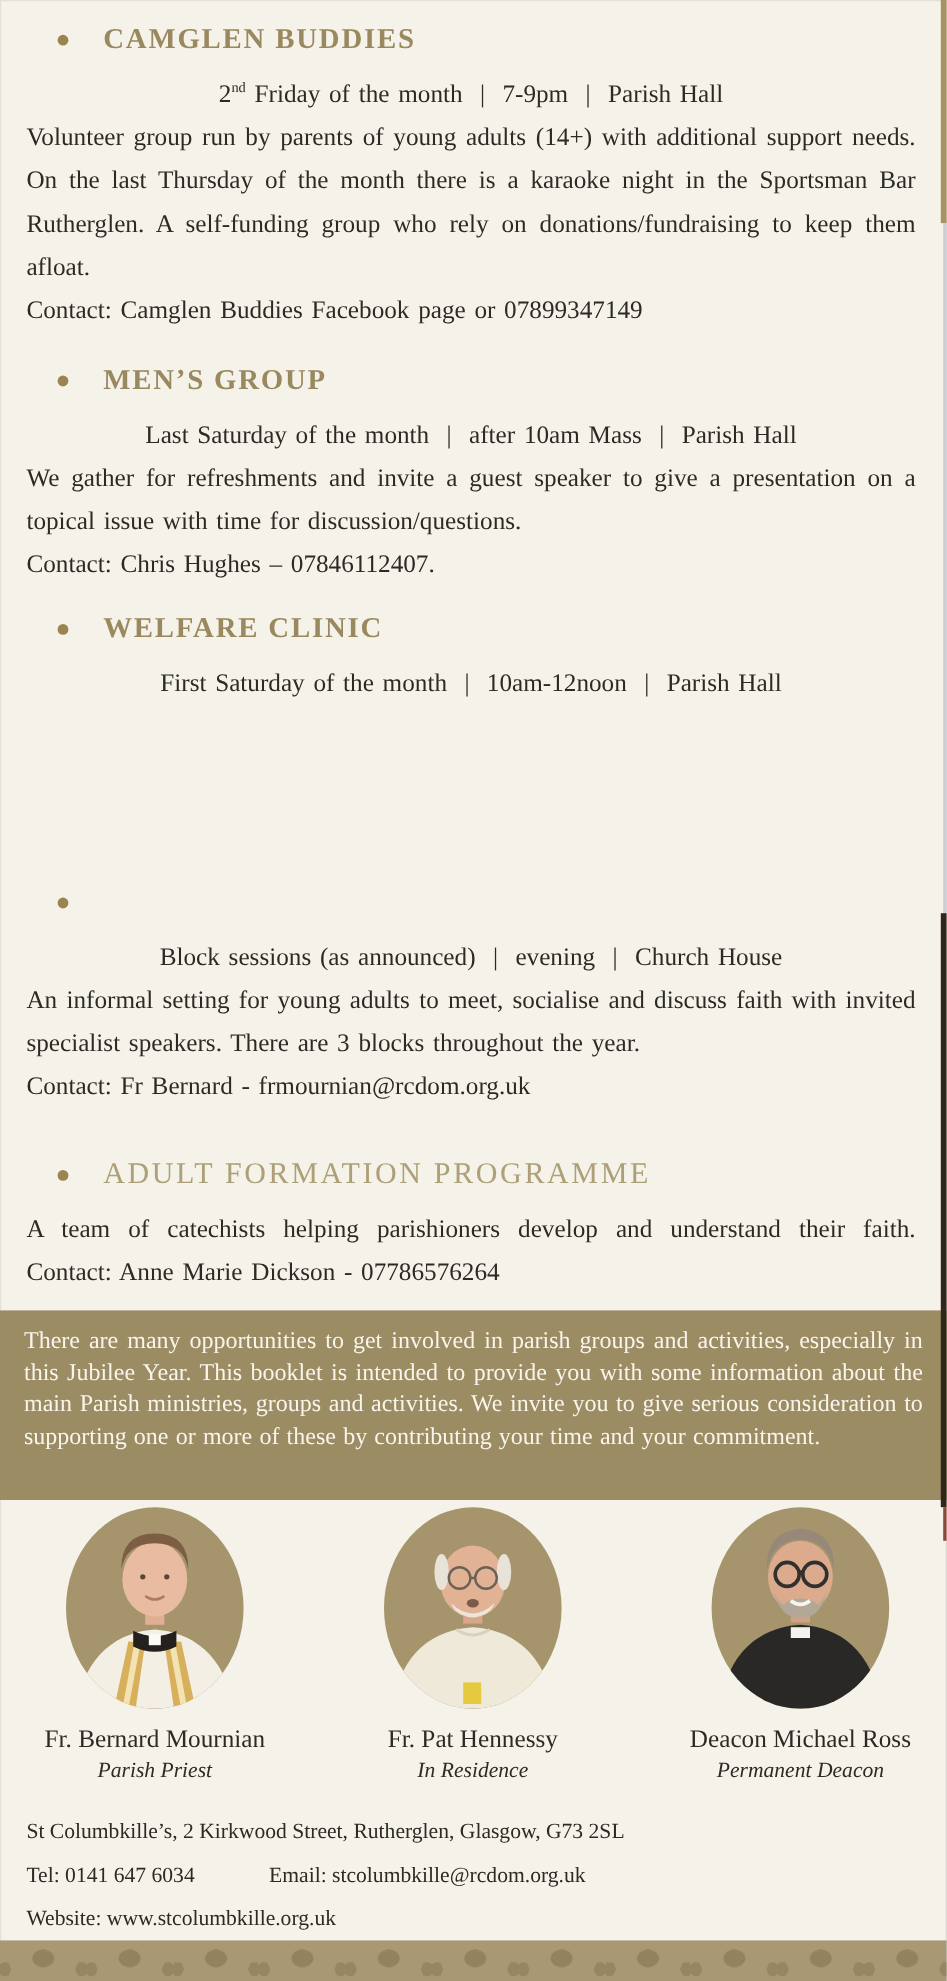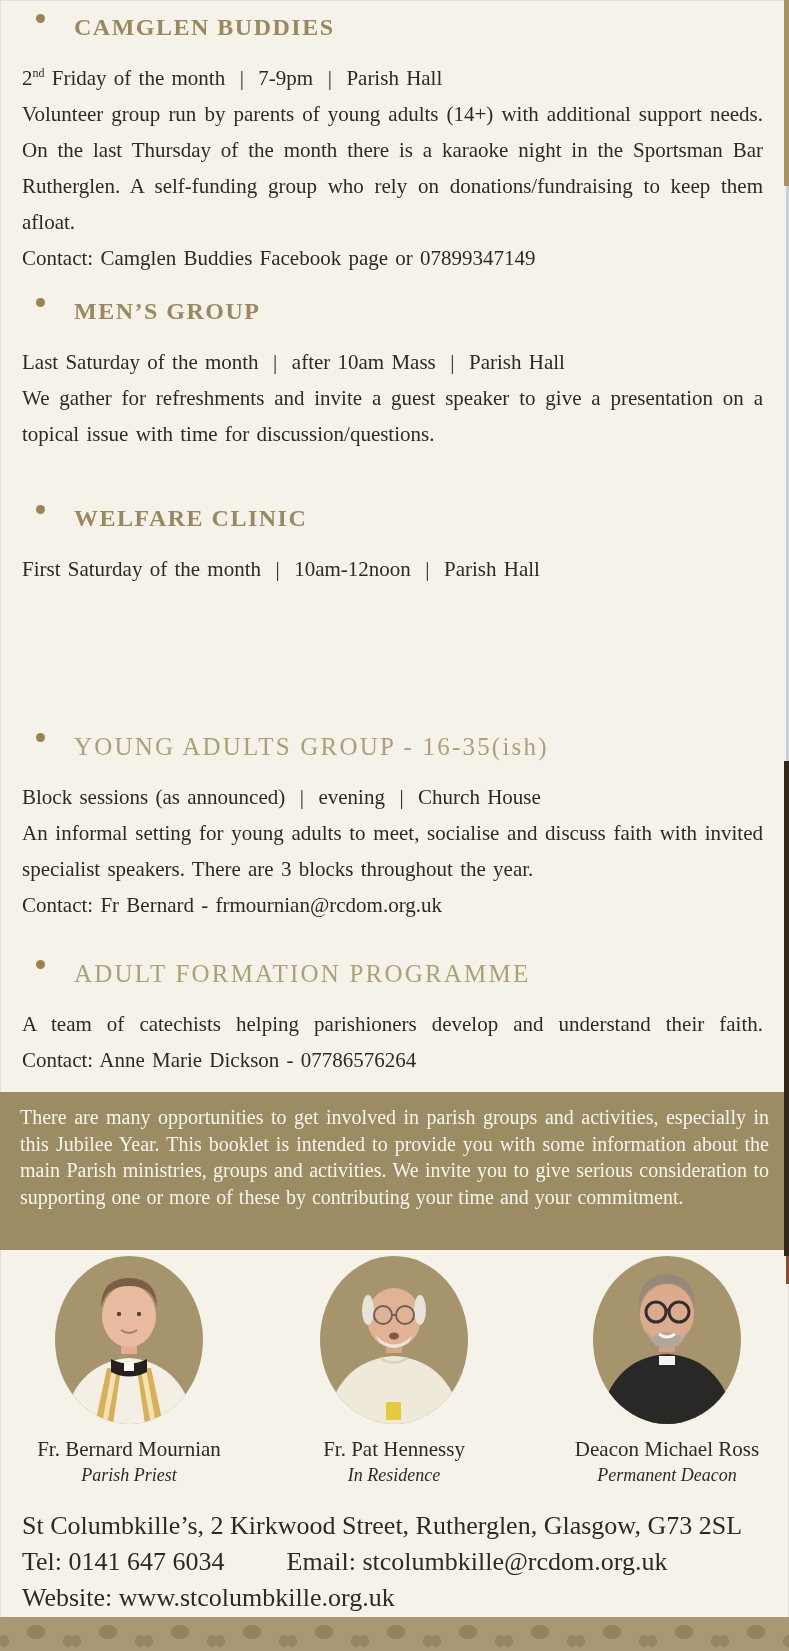--- a/index.html
+++ b/index.html
@@ -11,45 +11,45 @@
   html,body{margin:0;padding:0;background:#888;}
   .page{
     position:relative; width:789px; height:1651px; margin:0 auto;
     background:var(--page-bg); color:var(--text);
     font-family:"Liberation Serif","DejaVu Serif",serif;
     overflow:hidden; box-shadow:0 0 0 1px #e3e0d8 inset;
   }
   
   .section{position:absolute; left:0; width:789px;}
   .s1{top:14px;} .s2{top:298px;} .s3{top:505px;} .s4{top:733px;} .s5{top:960px;}
-  .headrow{display:flex; padding-left:36px; height:38px; margin-bottom:8px;}
+  .headrow{display:flex; align-items:center; padding-left:48px; height:38px; margin-bottom:8px;}
   .bullet{width:9px; height:9px; border-radius:50%; background:var(--bullet); margin-right:29px; flex:0 0 auto;}
   .title{margin:0; font-weight:600; font-size:24px; letter-spacing:1.5px; color:var(--heading-dark); white-space:nowrap;}
   .title.light{font-weight:400; font-size:25px; letter-spacing:2.2px; color:var(--heading-light);}
   .meta,.body,.contact{margin:0; padding:0 26px 0 22px; font-size:21px; line-height:36px; word-spacing:2px;}
-  .meta{white-space:pre-wrap;}
+  .meta{white-space:pre-wrap;text-align:center;}
   .meta sup{font-size:12px; line-height:0;}
   .body{text-align:justify;}
   
   .notice{
     position:absolute; left:0; top:1092px; width:789px; height:158px;
     background:var(--notice-bg); color:var(--notice-text); box-sizing:border-box;
     padding:12px 20px 0 20px;
   }
   .notice p{margin:0; font-size:20px; line-height:26.5px; text-align:justify; word-spacing:1px;}
   
   .clergy-row{position:absolute; top:1256px; left:0; width:723px; height:240px;}
   .clergy-card{position:absolute; width:230px; margin:0; text-align:center;}
   .c1{left:14px;} .c2{left:279px;} .c3{left:552px;}
   .photo{width:148px; height:168px; border-radius:50%; background:var(--photo-bg); overflow:hidden; margin:0 auto;}
   .cname{margin-top:13px; font-size:21px;}
   .crole{margin-top:3px; font-size:18px; font-style:italic;}
   
   .footer{position:absolute; left:0; top:1508px; width:789px; padding-left:22px; box-sizing:border-box;
-    font-size:26px; line-height:36px;}
+    font-size:18px; line-height:36px;}
   .telrow{display:flex;}
   .telrow .email{margin-left:62px;}
   
   .band{
     position:absolute; left:0; bottom:0; width:789px; height:34px;
     background-color:var(--band-bg);
     background-image:
       radial-gradient(ellipse 15px 12px at 36px 15px, rgba(122,105,66,.45) 60%, transparent 62%),
       radial-gradient(ellipse 8px 10px at 4px 24px, rgba(122,105,66,.38) 60%, transparent 62%),
       radial-gradient(ellipse 8px 10px at 68px 24px, rgba(122,105,66,.38) 60%, transparent 62%);
@@ -77,34 +77,34 @@
     <p class="contact">Contact: Camglen Buddies Facebook page or 07899347149</p>
   </section>
 
   <section class="section s2">
     <div class="headrow">
       <span class="bullet"></span>
       <h2 class="title">MEN’S GROUP</h2>
     </div>
     <p class="meta"><span>Last Saturday of the month  |  after 10am Mass  |  Parish Hall</span></p>
     <p class="body">We gather for refreshments and invite a guest speaker to give a presentation on a topical issue with time for discussion/questions.</p>
+    <p class="contact">Contact: Chris Hughes – 07846112407.</p>
   </section>
 
   <section class="section s3">
     <div class="headrow">
       <span class="bullet"></span>
       <h2 class="title">WELFARE CLINIC</h2>
     </div>
     <p class="meta"><span>First Saturday of the month  |  10am-12noon  |  Parish Hall</span></p>
   </section>
 
   <section class="section s4">
     <div class="headrow">
       <span class="bullet"></span>
-      <h2 class="title light">YOUNG ADULTS GROUP - 16-35(ish)</h2>
     </div>
     <p class="meta"><span>Block sessions (as announced)  |  evening  |  Church House</span></p>
     <p class="body">An informal setting for young adults to meet, socialise and discuss faith with invited specialist speakers. There are 3 blocks throughout the year.</p>
     <p class="contact">Contact: Fr Bernard - frmournian@rcdom.org.uk</p>
   </section>
 
   <section class="section s5">
     <div class="headrow">
       <span class="bullet"></span>
       <h2 class="title light">ADULT FORMATION PROGRAMME</h2>

